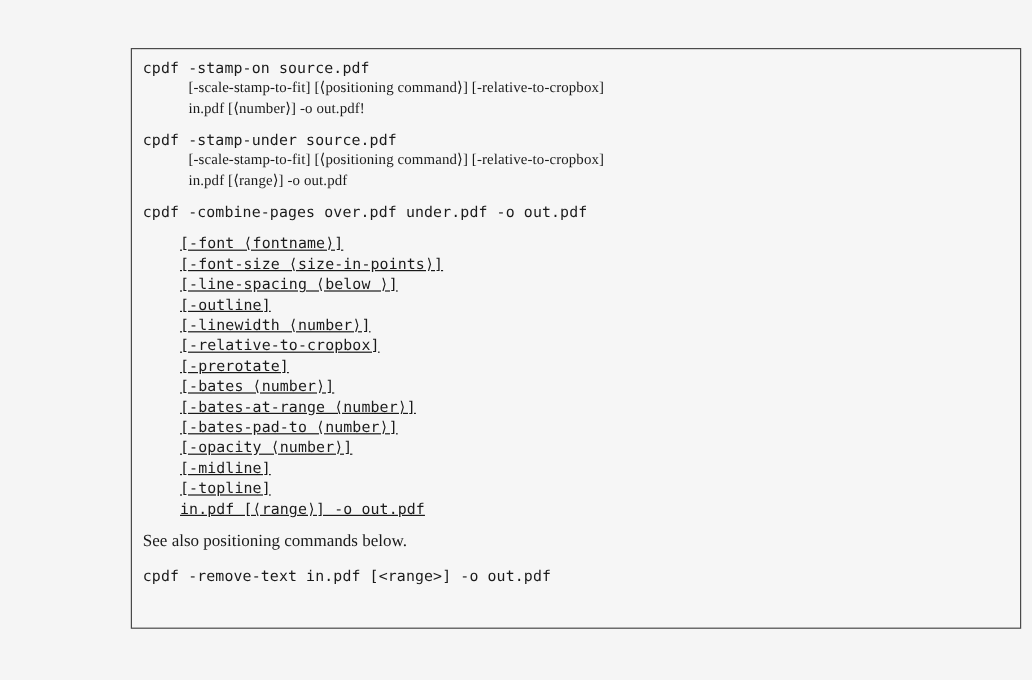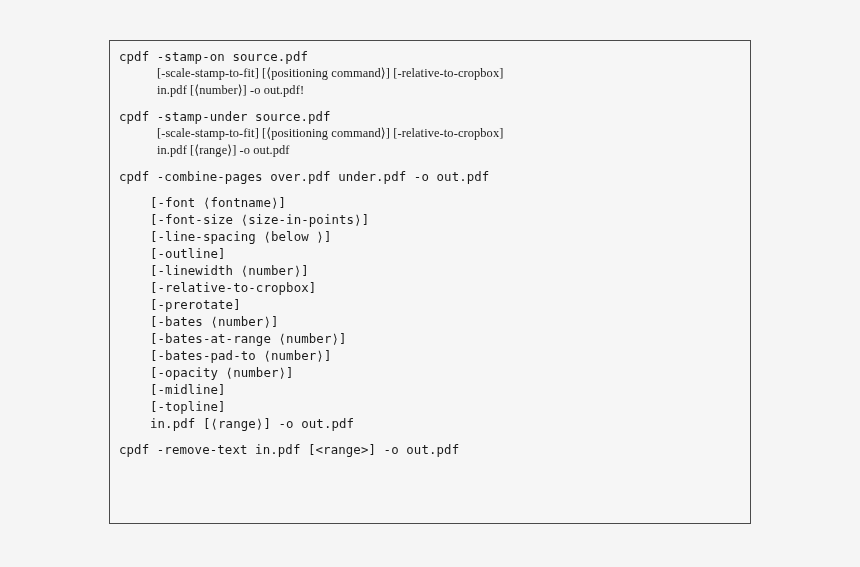--- a/index.html
+++ b/index.html
@@ -16,21 +16,21 @@
   #page {
     position: relative;
     width: 860px;
     height: 567px;
     background: #f5f5f5;
   }
   #usage-box {
     position: absolute;
     left: 109px;
     top: 40px;
-    width: 642px;
+    width: 742px;
     height: 484px;
     box-sizing: border-box;
     border: 1px solid #4a4a4a;
     background: #f6f6f6;
   }
   .box-inner {
     padding: 7px 0 0 0;
   }
   .block {
     margin: 0;
@@ -44,21 +44,21 @@
   .code-line {
     font-family: "DejaVu Sans Mono", "Liberation Mono", monospace;
     font-size: 12.4px;
     line-height: 17px;
     color: #1a1a1a;
     white-space: pre;
     padding-left: 9px;
     letter-spacing: 0.1px;
   }
   .code-line.ind-5 { padding-left: 47px; font-family: Liberation Serif, serif; }
-  .code-line.ind-4 { padding-left: 40px; }
+  .code-line.ind-4 { padding-left: 40px; text-decoration: underline; }
   .prose-line {
     font-family: "Liberation Serif", "DejaVu Serif", serif;
     font-size: 14.2px;
     line-height: 17px;
     color: #1a1a1a;
     white-space: pre;
     padding-left: 9px;
   }
 </style>
 </head>
@@ -89,18 +89,21 @@
           <div class="code-line ind-4">[-relative-to-cropbox]</div>
           <div class="code-line ind-4">[-prerotate]</div>
           <div class="code-line ind-4">[-bates ⟨number⟩]</div>
           <div class="code-line ind-4">[-bates-at-range ⟨number⟩]</div>
           <div class="code-line ind-4">[-bates-pad-to ⟨number⟩]</div>
           <div class="code-line ind-4">[-opacity ⟨number⟩]</div>
           <div class="code-line ind-4">[-midline]</div>
           <div class="code-line ind-4">[-topline]</div>
           <div class="code-line ind-4">in.pdf [⟨range⟩] -o out.pdf</div>
         </div>
+        <div class="block">
+          <div class="prose-line">See also positioning commands below.</div>
+        </div>
         <div class="block tight">
           <div class="code-line">cpdf -remove-text in.pdf [&lt;range&gt;] -o out.pdf</div>
         </div>
       </div>
   </div>
 </div>
 
 </body></html>

